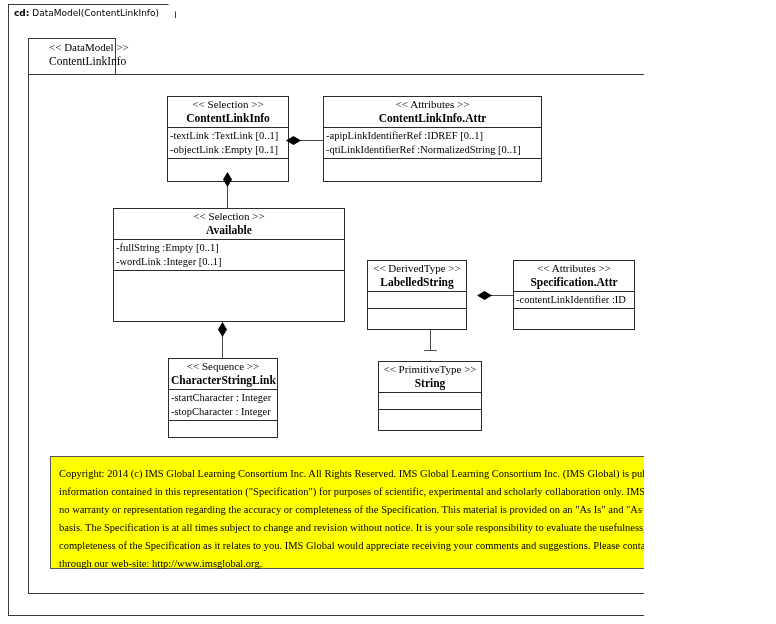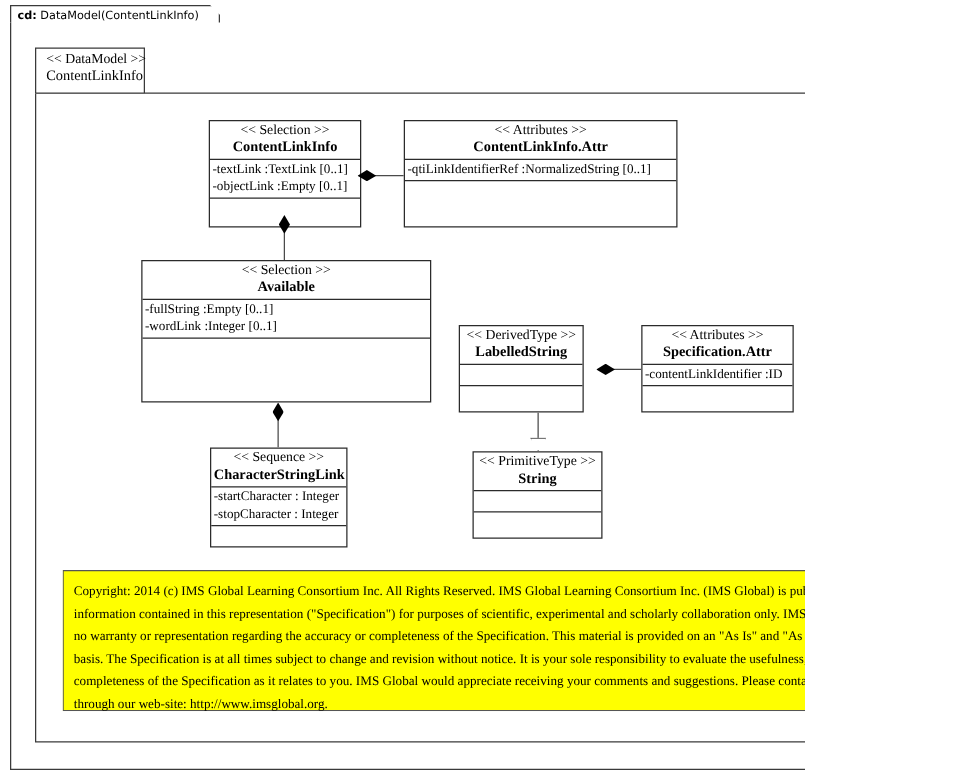--- a/index.html
+++ b/index.html
@@ -53,21 +53,21 @@
   
   .pkg-tab {
     position: absolute;
     left: 28px;
     top: 38px;
     width: 88px;
     height: 37px;
     border: 1px solid #3a3a3a;
     box-sizing: border-box;
     background: #ffffff;
-    padding: 2px 4px 0 8px;
+    padding: 2px 4px 0 20px;
     font-size: 11px;
     line-height: 16px;
     z-index: 4;
   }
   .pkg-frame {
     position: absolute;
     left: 28px;
     top: 74px;
     width: 718px;
     height: 520px;
@@ -232,20 +232,21 @@
     </div>
     <div class="uml-compartment empty-comp"></div>
   </div>
 
   <div class="uml-class" style="left:323px; top:96px; width:219px; height:86px;">
     <div class="uml-head">
       <div class="stereo">&lt;&lt; Attributes  &gt;&gt;</div>
       <div class="cname">ContentLinkInfo.Attr</div>
     </div>
     <div class="uml-compartment">
+      <div class="attr">-apipLinkIdentifierRef    :IDREF [0..1]</div>
       <div class="attr">-qtiLinkIdentifierRef    :NormalizedString  [0..1]</div>
     </div>
     <div class="uml-compartment empty-comp"></div>
   </div>
 
   <div class="uml-class" style="left:113px; top:208px; width:232px; height:114px;">
     <div class="uml-head">
       <div class="stereo">&lt;&lt; Selection  &gt;&gt;</div>
       <div class="cname">Available</div>
     </div>

